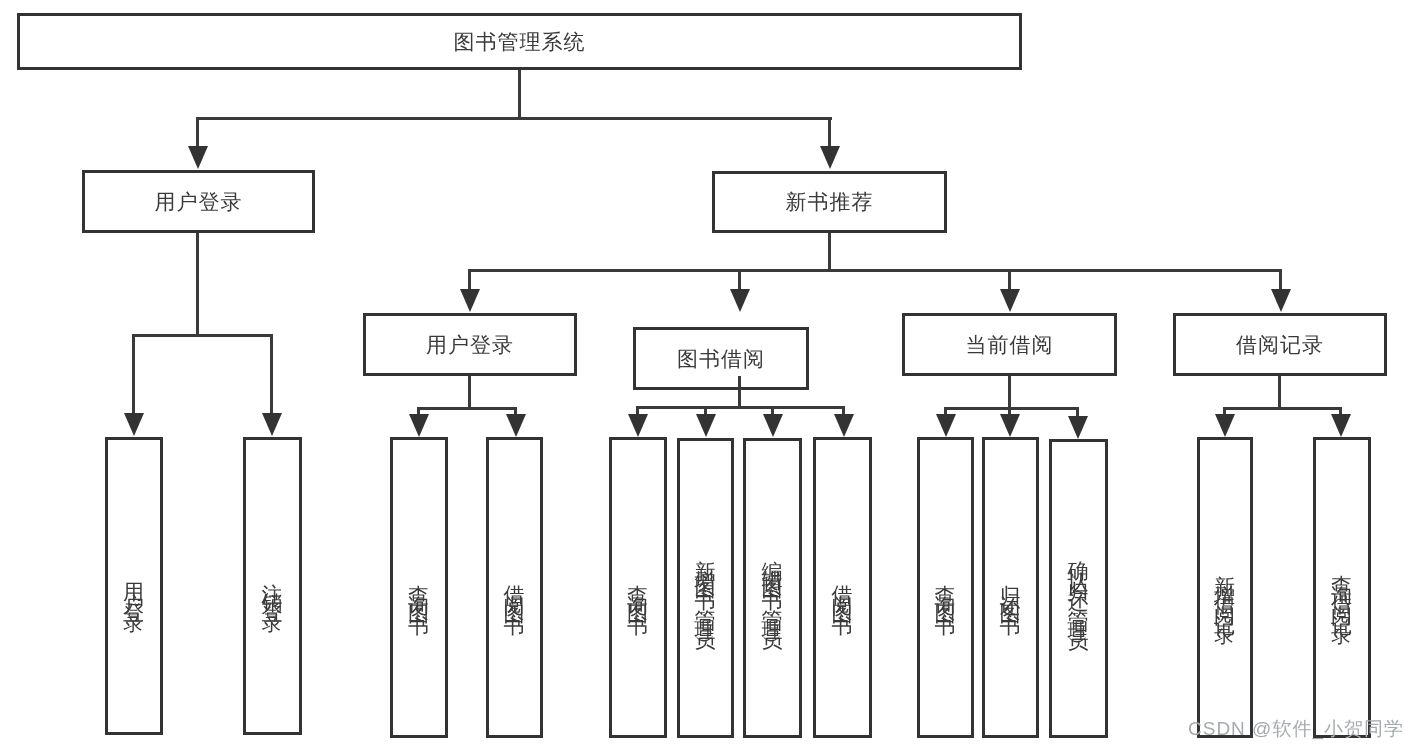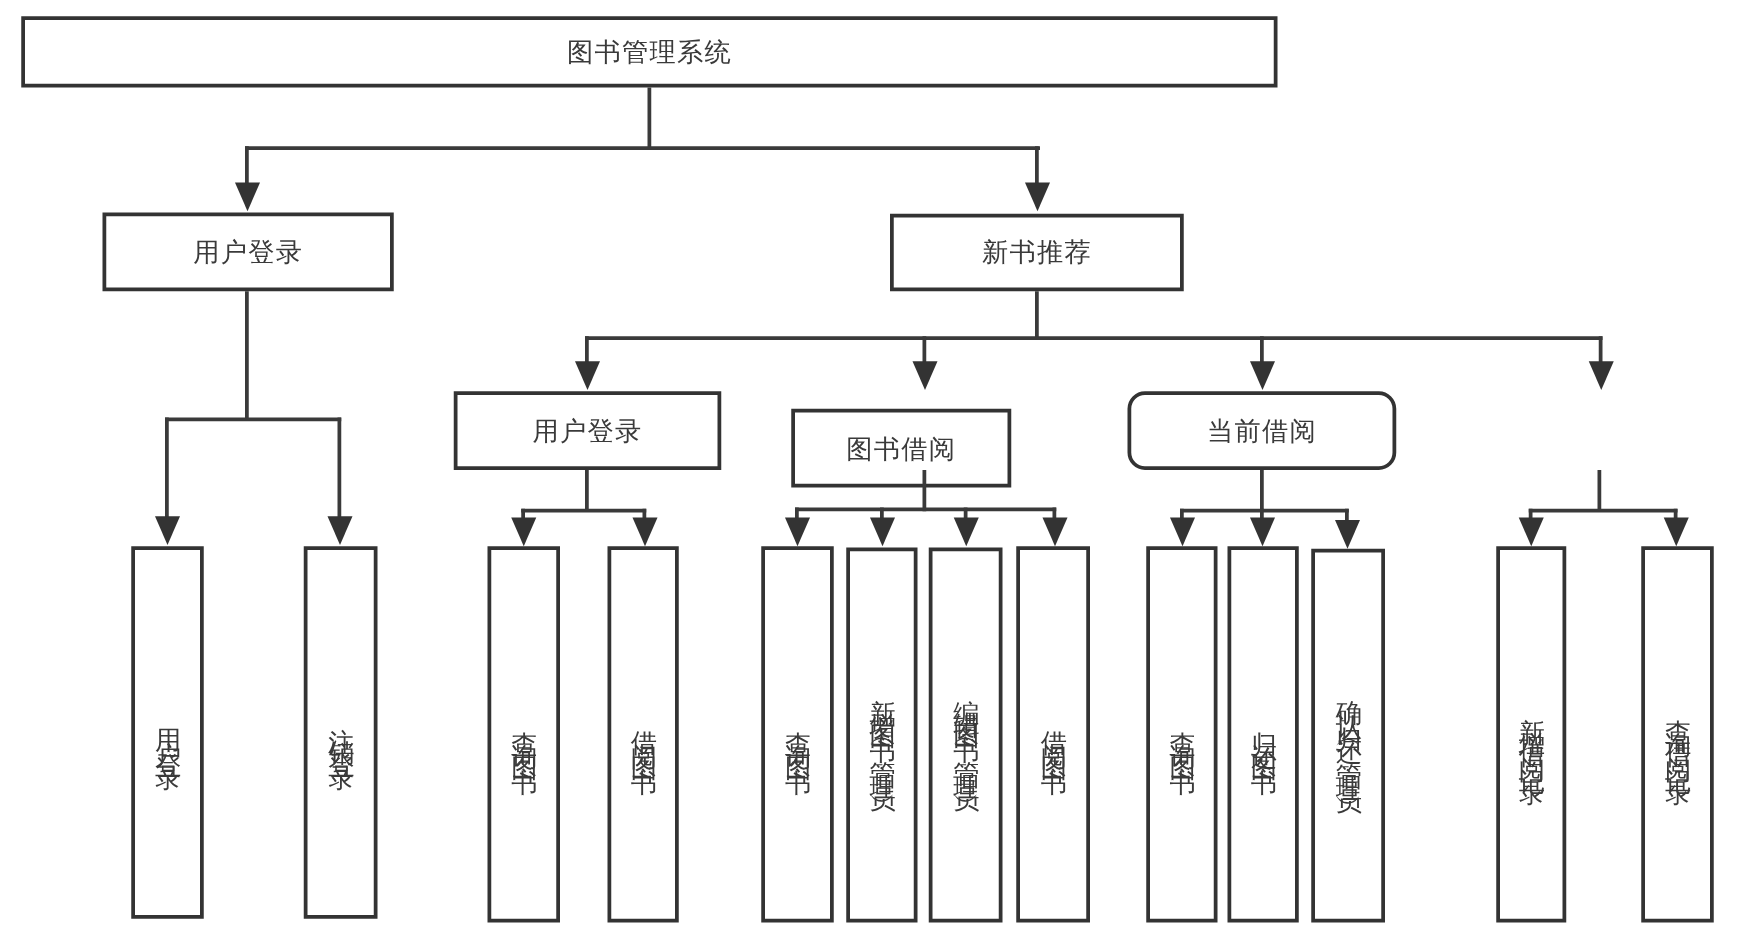--- a/index.html
+++ b/index.html
@@ -68,24 +68,27 @@
   </div>
 
   <div class="node hnode" style="left:363px;top:313px;width:214px;height:63px;">
     <span>用户登录</span>
   </div>
 
   <div class="node hnode" style="left:633px;top:311px;width:176px;height:63px;margin-top:16px;">
     <span>图书借阅</span>
   </div>
 
-  <div class="node hnode" style="left:902px;top:313px;width:215px;height:63px;border-radius:14px;">
+  <div class="node hnode" style="left:902px;top:313px;width:215px;height:63px;">
     <span>当前借阅</span>
   </div>
 
+  <div class="node hnode" style="left:1173px;top:313px;width:214px;height:63px;">
+    <span>借阅记录</span>
+  </div>
 
   <div class="node leaf" style="left:105px;top:437px;width:58px;height:298px;">
     <span>用户登录</span>
   </div>
   <div class="node leaf" style="left:243px;top:437px;width:59px;height:298px;">
     <span>注销登录</span>
   </div>
 
   <div class="node leaf" style="left:390px;top:437px;width:58px;height:301px;">
     <span>查询图书</span>
@@ -176,14 +179,15 @@
   <div class="vline" style="left:1076px;top:407px;height:9px;"></div>
   <div class="arrow" style="left:1068px;top:416px;"></div>
 
   <div class="vline" style="left:1278px;top:376px;height:33px;"></div>
   <div class="hline" style="left:1223px;top:407px;width:119px;"></div>
   <div class="vline" style="left:1223px;top:407px;height:9px;"></div>
   <div class="arrow" style="left:1215px;top:414px;"></div>
   <div class="vline" style="left:1339px;top:407px;height:9px;"></div>
   <div class="arrow" style="left:1331px;top:414px;"></div>
 
+  <div class="watermark">CSDN @软件_小贺同学</div>
 
 </div>
 
 </body></html>

